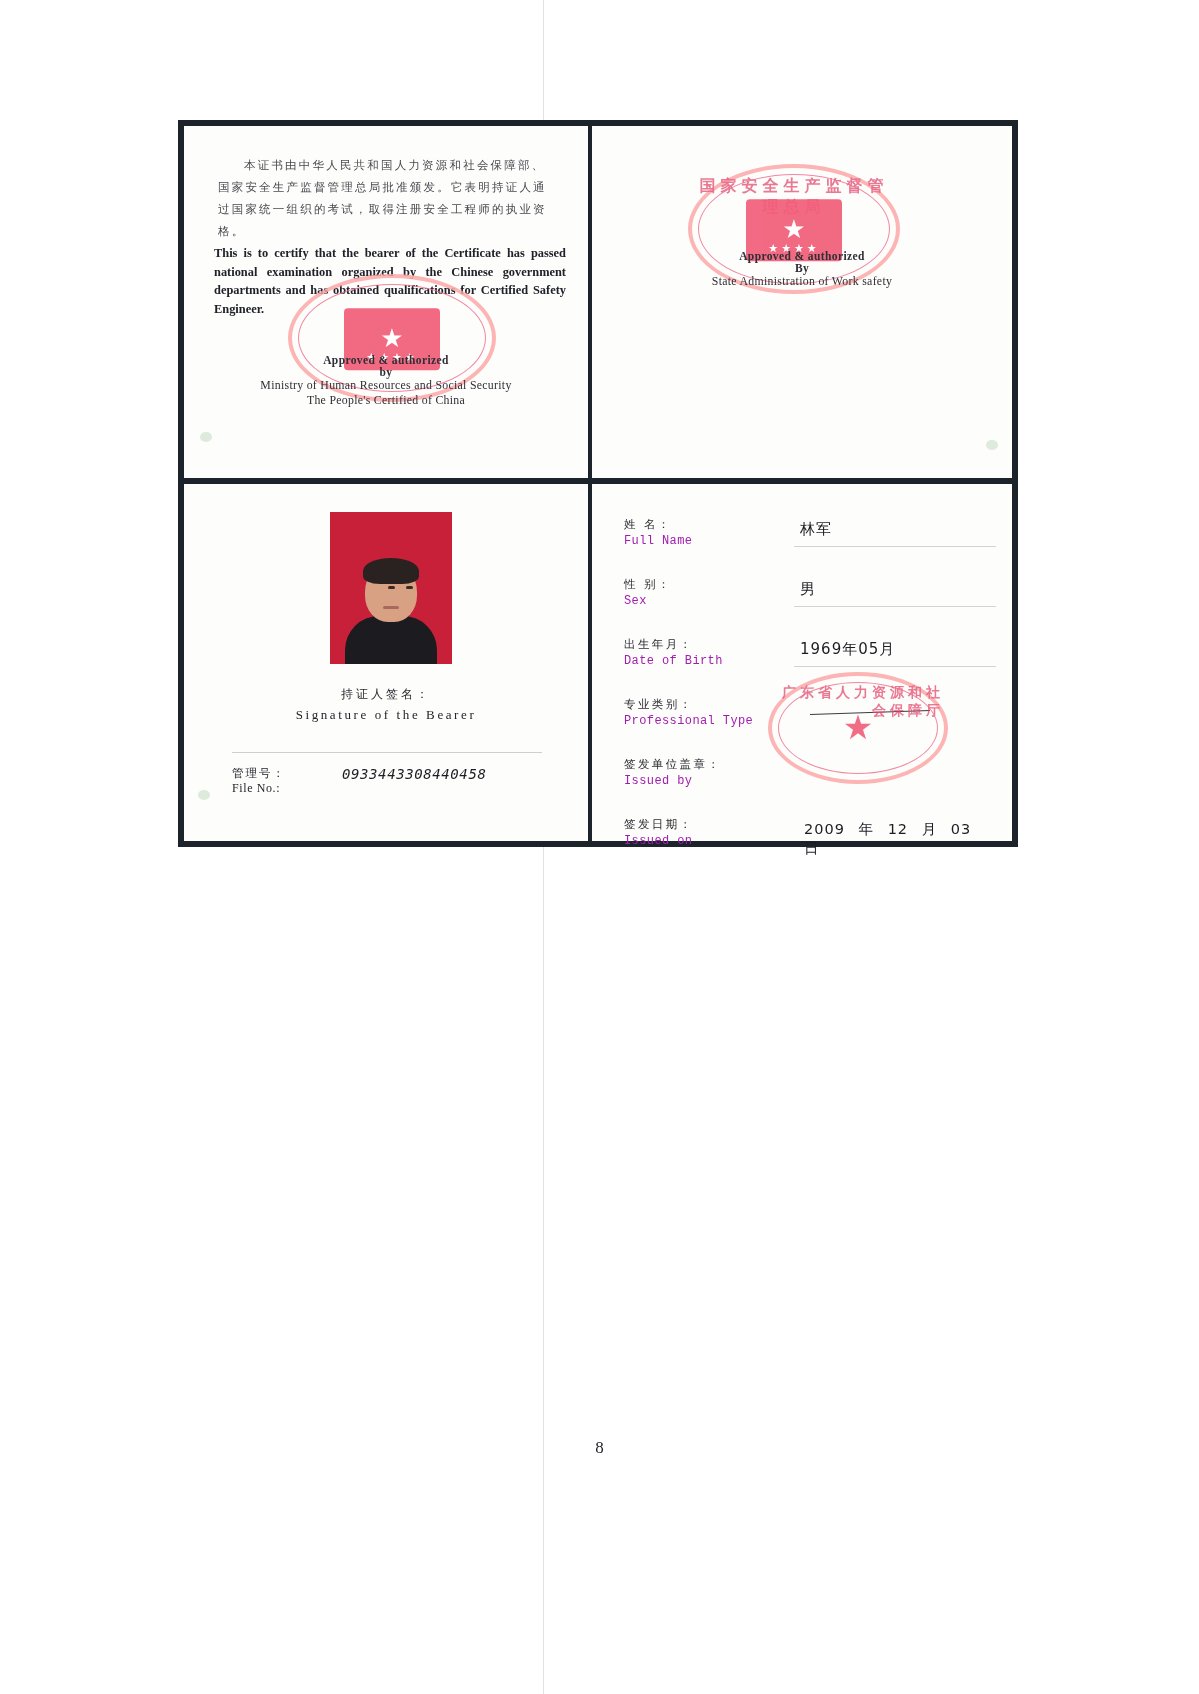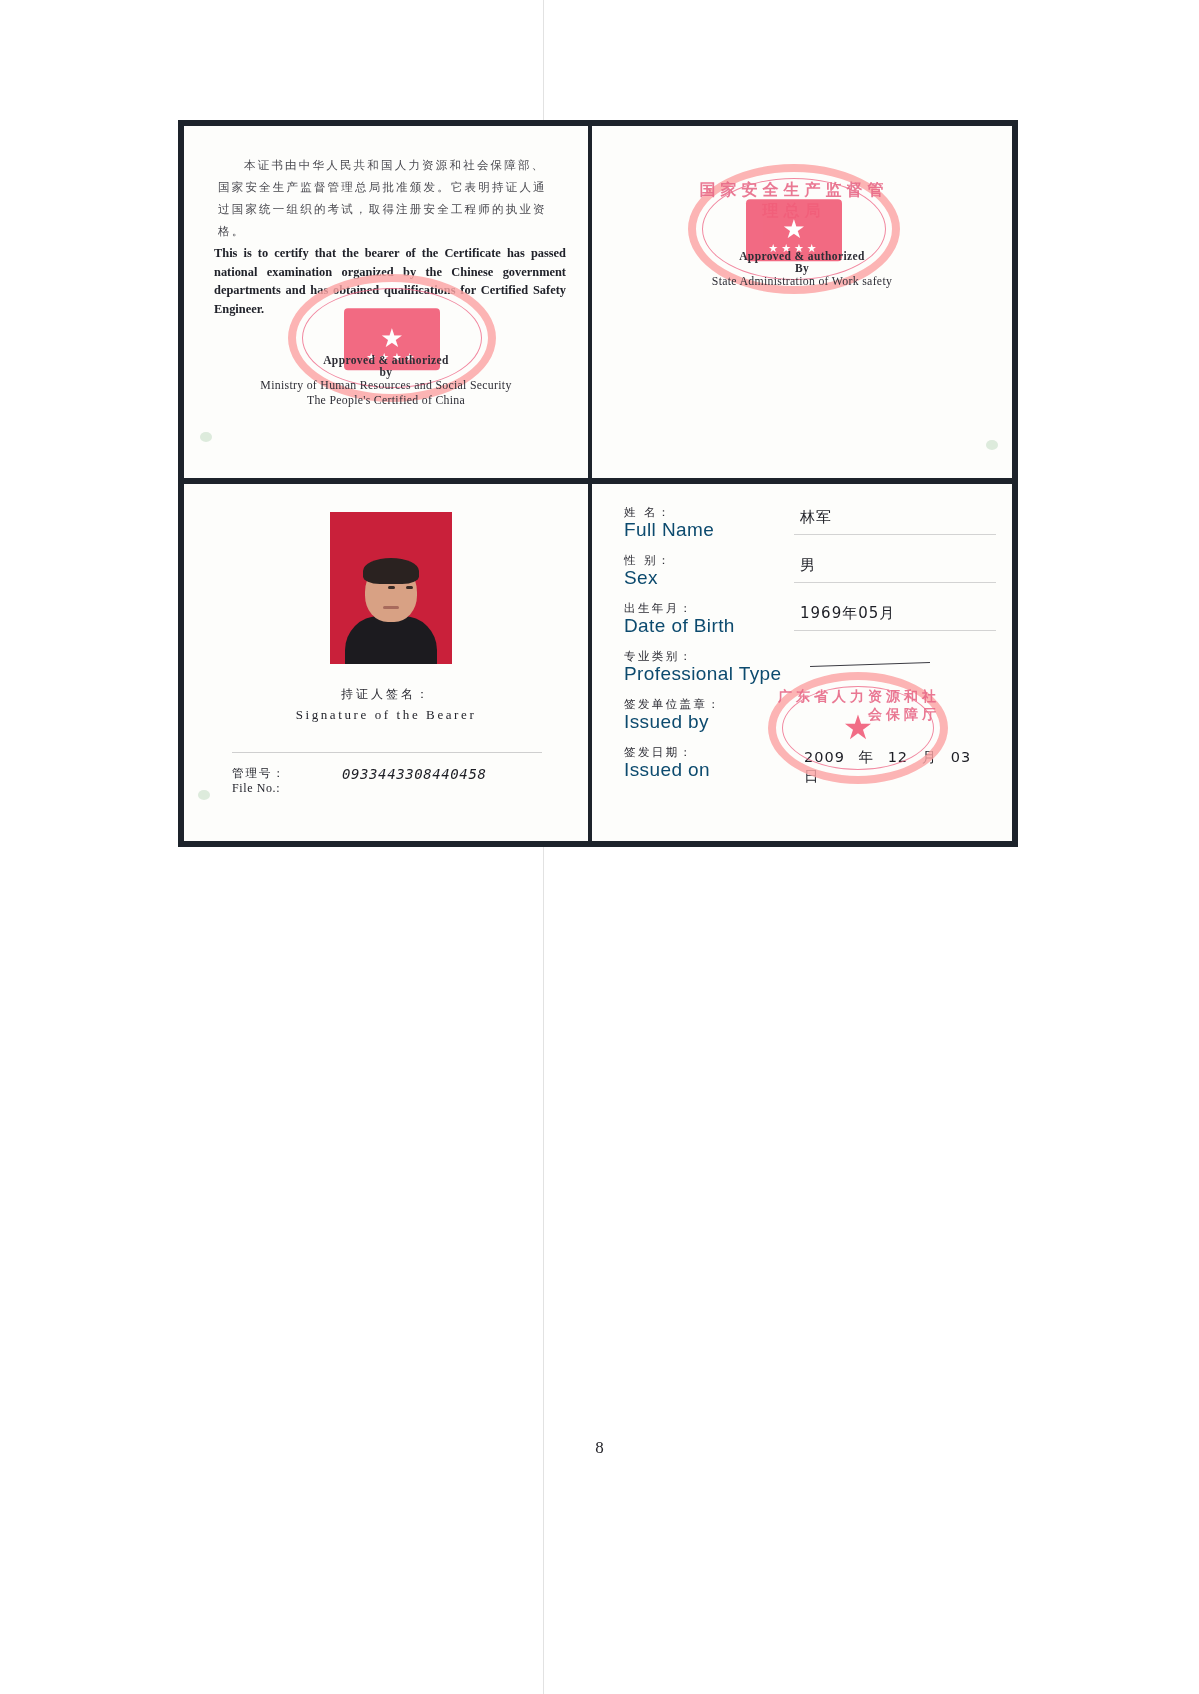--- a/index.html
+++ b/index.html
@@ -72,21 +72,21 @@
     font-size: 12.4px;
     line-height: 18.5px;
     color: #20222a;
     font-weight: 600;
     text-align: justify;
   }
 
   
   .seal {
     position: absolute;
-    border: 8px solid #fca5a5;
+    border: 4px solid #fca5a5;
     border-radius: 50%;
     opacity: 0.82;
     box-sizing: border-box;
   }
   .seal-inner-ring {
     position: absolute;
     inset: 6px;
     border: 1px solid #ef6f8d;
     border-radius: 50%;
   }
@@ -329,34 +329,35 @@
   
   .fields {
     position: absolute;
     left: 32px;
     top: 20px;
     width: 372px;
   }
   .field-row {
     position: relative;
     height: 48px;
+    margin-top: 12px;
   }
   .f-cn {
     font-family: "DejaVu Sans", sans-serif;
     font-size: 11.5px;
     letter-spacing: 2.4px;
     color: #2b2b33;
     display: block;
     line-height: 17px;
   }
   .f-en {
-    font-family: Liberation Sans, sans-serif;
-    font-size: 19px;
+    font-family: Liberation Mono, monospace;
+    font-size: 12px;
     letter-spacing: 0.4px;
-    color: #0c4a6e;
+    color: #a21caf;
     display: block;
     line-height: 17px;
   }
   .f-val {
     position: absolute;
     left: 176px;
     top: 4px;
     font-family: "DejaVu Sans", sans-serif;
     font-size: 15px;
     color: #1d1e25;

